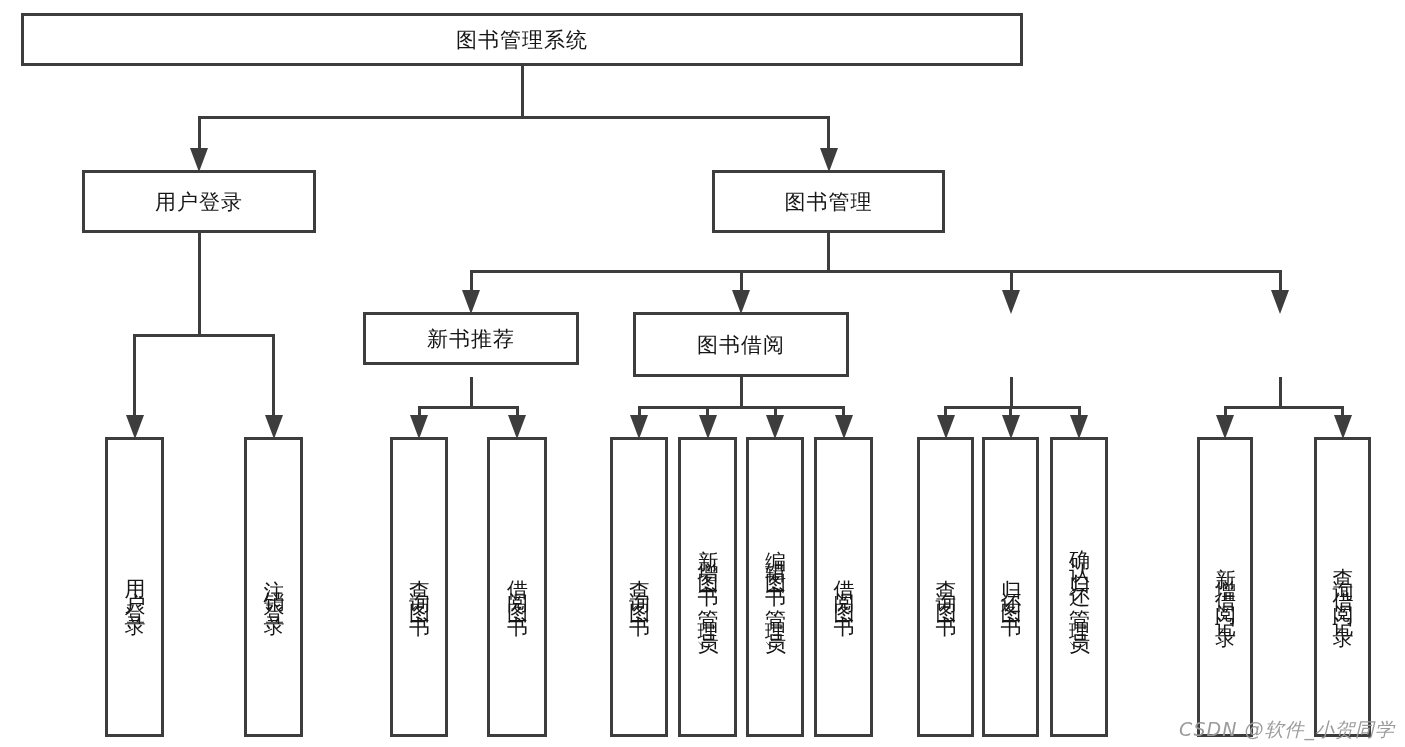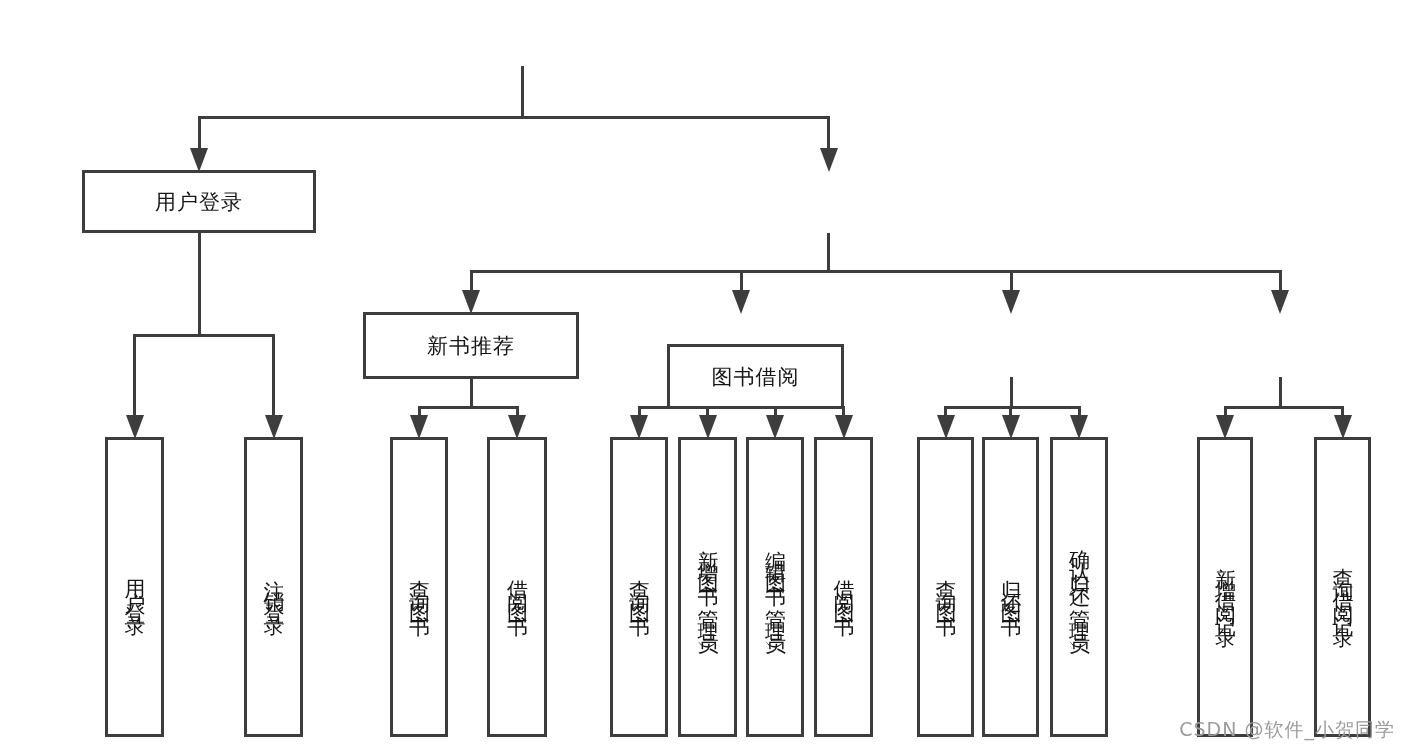--- a/index.html
+++ b/index.html
@@ -56,30 +56,33 @@
     z-index: 3;
   }
   .watermark {
     position: absolute;
     right: 10px;
     bottom: 4px;
     color: var(--watermark);
     font-size: 19px;
     letter-spacing: 1px;
     z-index: 4;
+    font-style: italic;
   }
 </style>
 </head>
 <body>
 
 <div id="stage">
   <div class="watermark">CSDN @软件_小贺同学</div>
+<div class="node" style="left: 21px; top: 13px; width: 1002px; height: 53px;">图书管理系统</div>
     <div class="node" style="left: 82px; top: 170px; width: 234px; height: 63px;">用户登录</div>
-    <div class="node" style="left: 363px; top: 312px; width: 216px; height: 67px;">新书推荐</div>
-    <div class="node" style="left: 667px; top: 312px; width: 177px; height: 65px; margin-top: 32px;">图书借阅</div>
+    <div class="node" style="left: 712px; top: 170px; width: 233px; height: 63px;">图书管理</div>
+    <div class="node" style="left: 363px; top: 312px; width: 216px; height: 53px;">新书推荐</div>
+    <div class="node" style="left: 633px; top: 312px; width: 216px; height: 65px;">图书借阅</div>
     <div class="node vertical" style="left: 105px; top: 437px; width: 59px; height: 300px;">用户登录</div>
     <div class="node vertical" style="left: 244px; top: 437px; width: 59px; height: 300px;">注销登录</div>
     <div class="node vertical" style="left: 390px; top: 437px; width: 58px; height: 300px;">查询图书</div>
     <div class="node vertical" style="left: 487px; top: 437px; width: 60px; height: 300px;">借阅图书</div>
     <div class="node vertical" style="left: 610px; top: 437px; width: 58px; height: 300px;">查询图书</div>
     <div class="node vertical" style="left: 678px; top: 437px; width: 59px; height: 300px;">新增图书（管理员）</div>
     <div class="node vertical" style="left: 746px; top: 437px; width: 58px; height: 300px;">编辑图书（管理员）</div>
     <div class="node vertical" style="left: 814px; top: 437px; width: 59px; height: 300px;">借阅图书</div>
     <div class="node vertical" style="left: 917px; top: 437px; width: 57px; height: 300px;">查询图书</div>
     <div class="node vertical" style="left: 982px; top: 437px; width: 57px; height: 300px;">归还图书</div>

